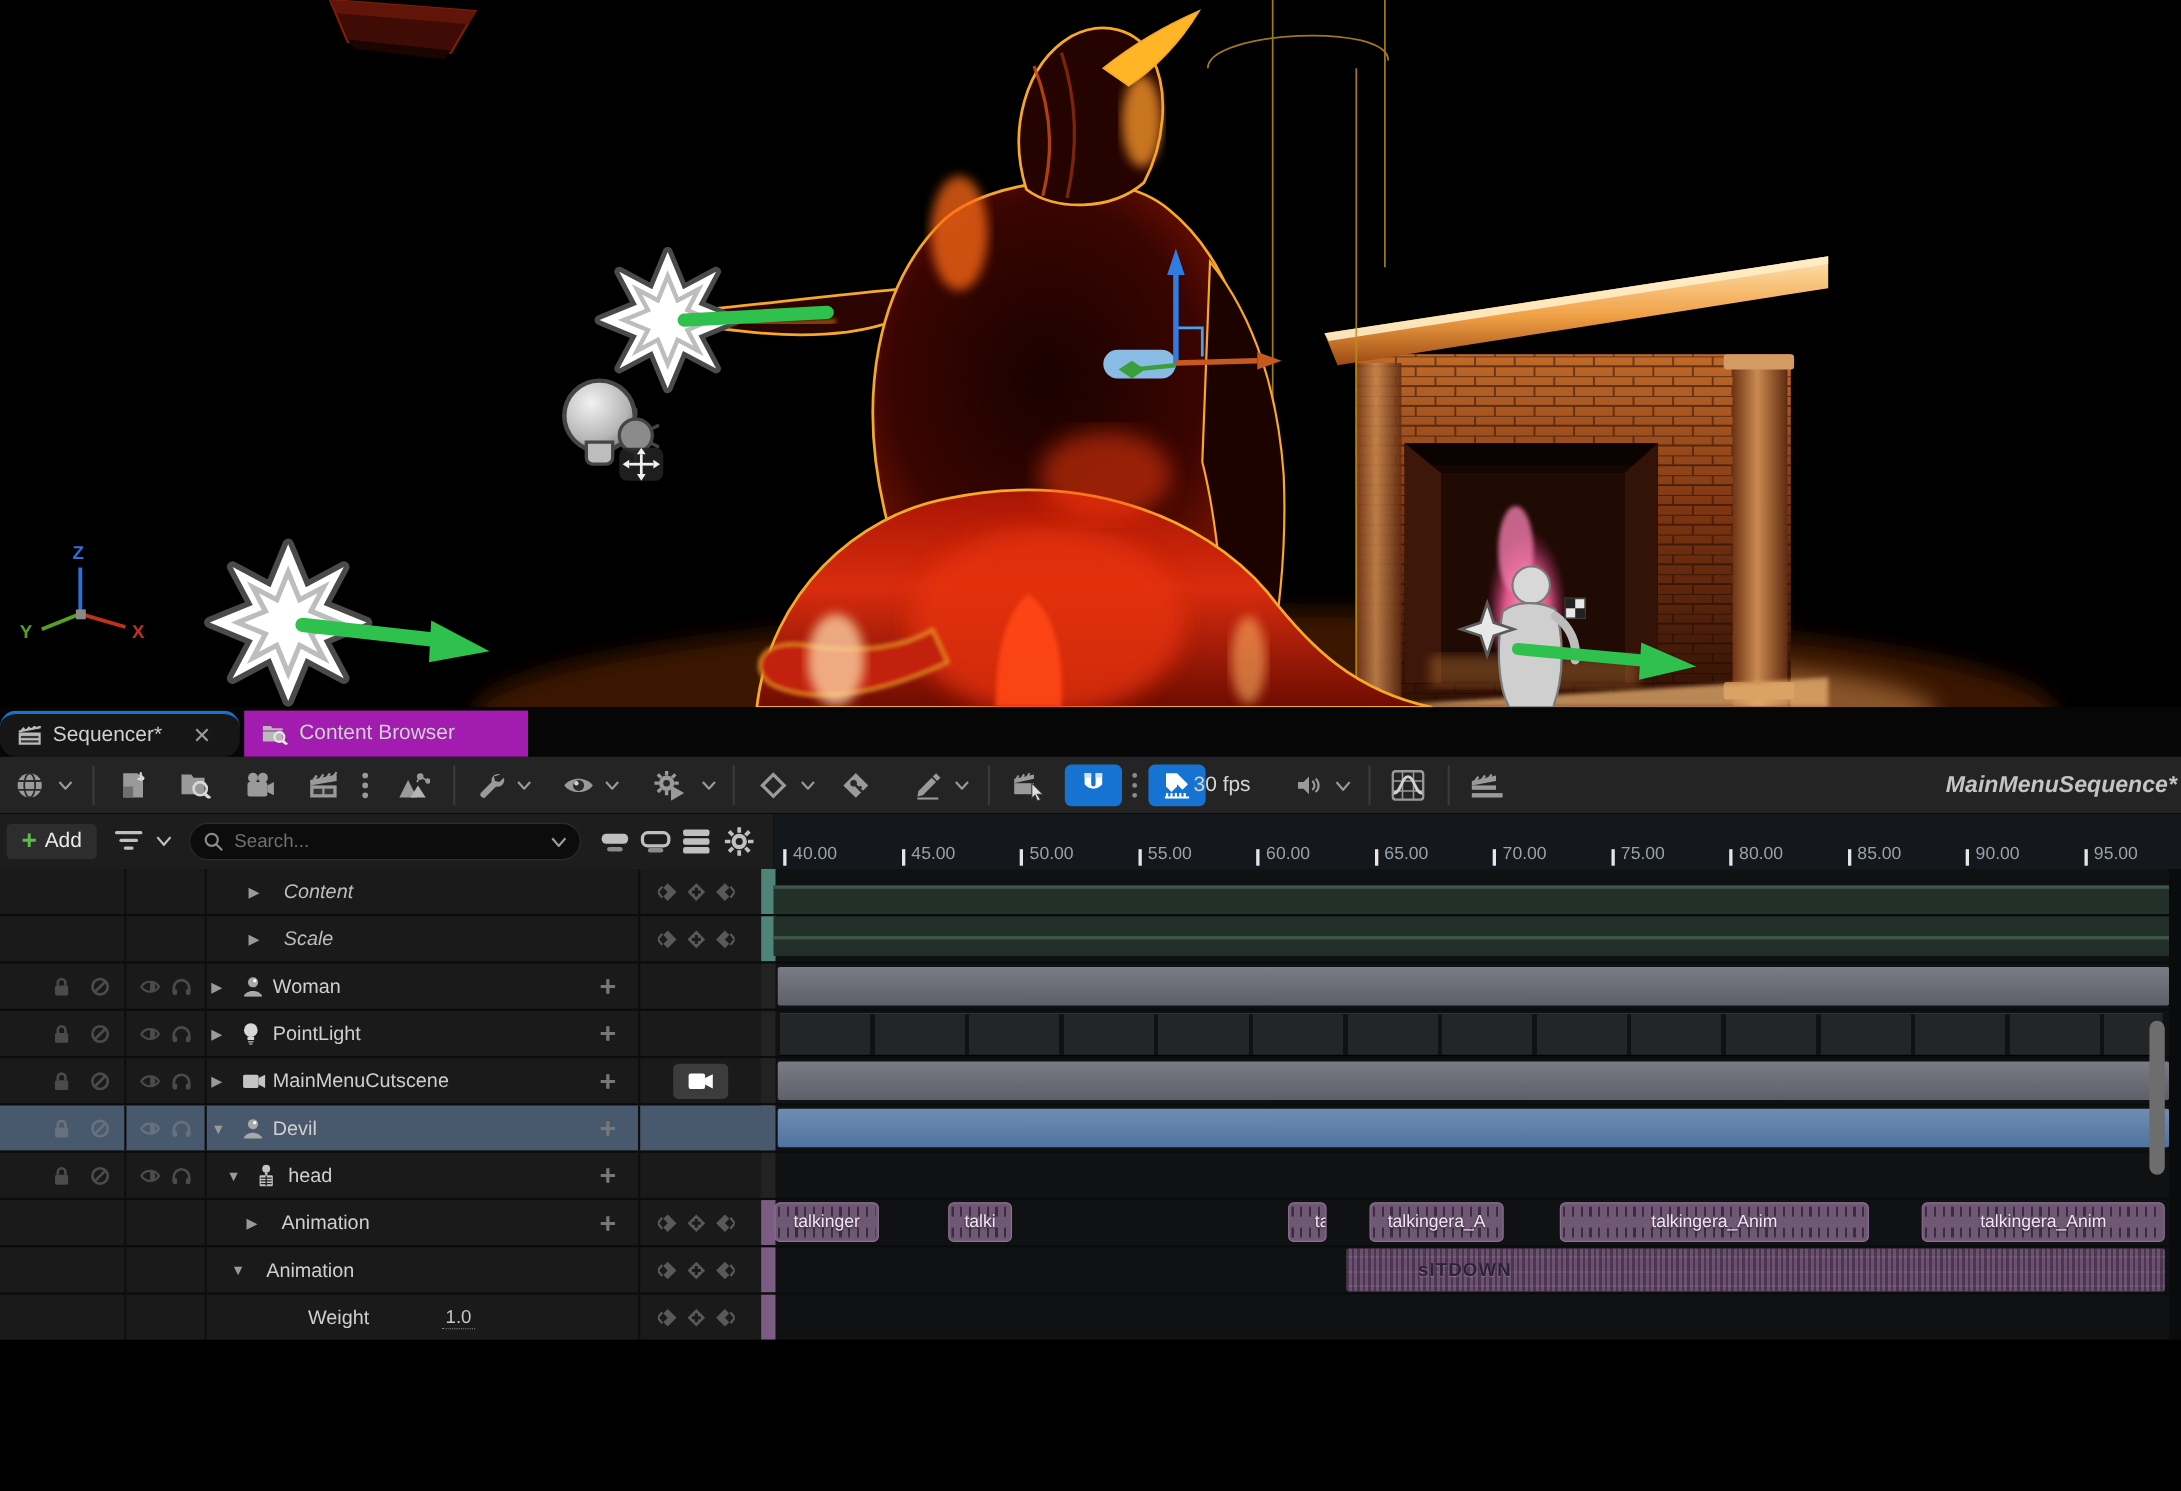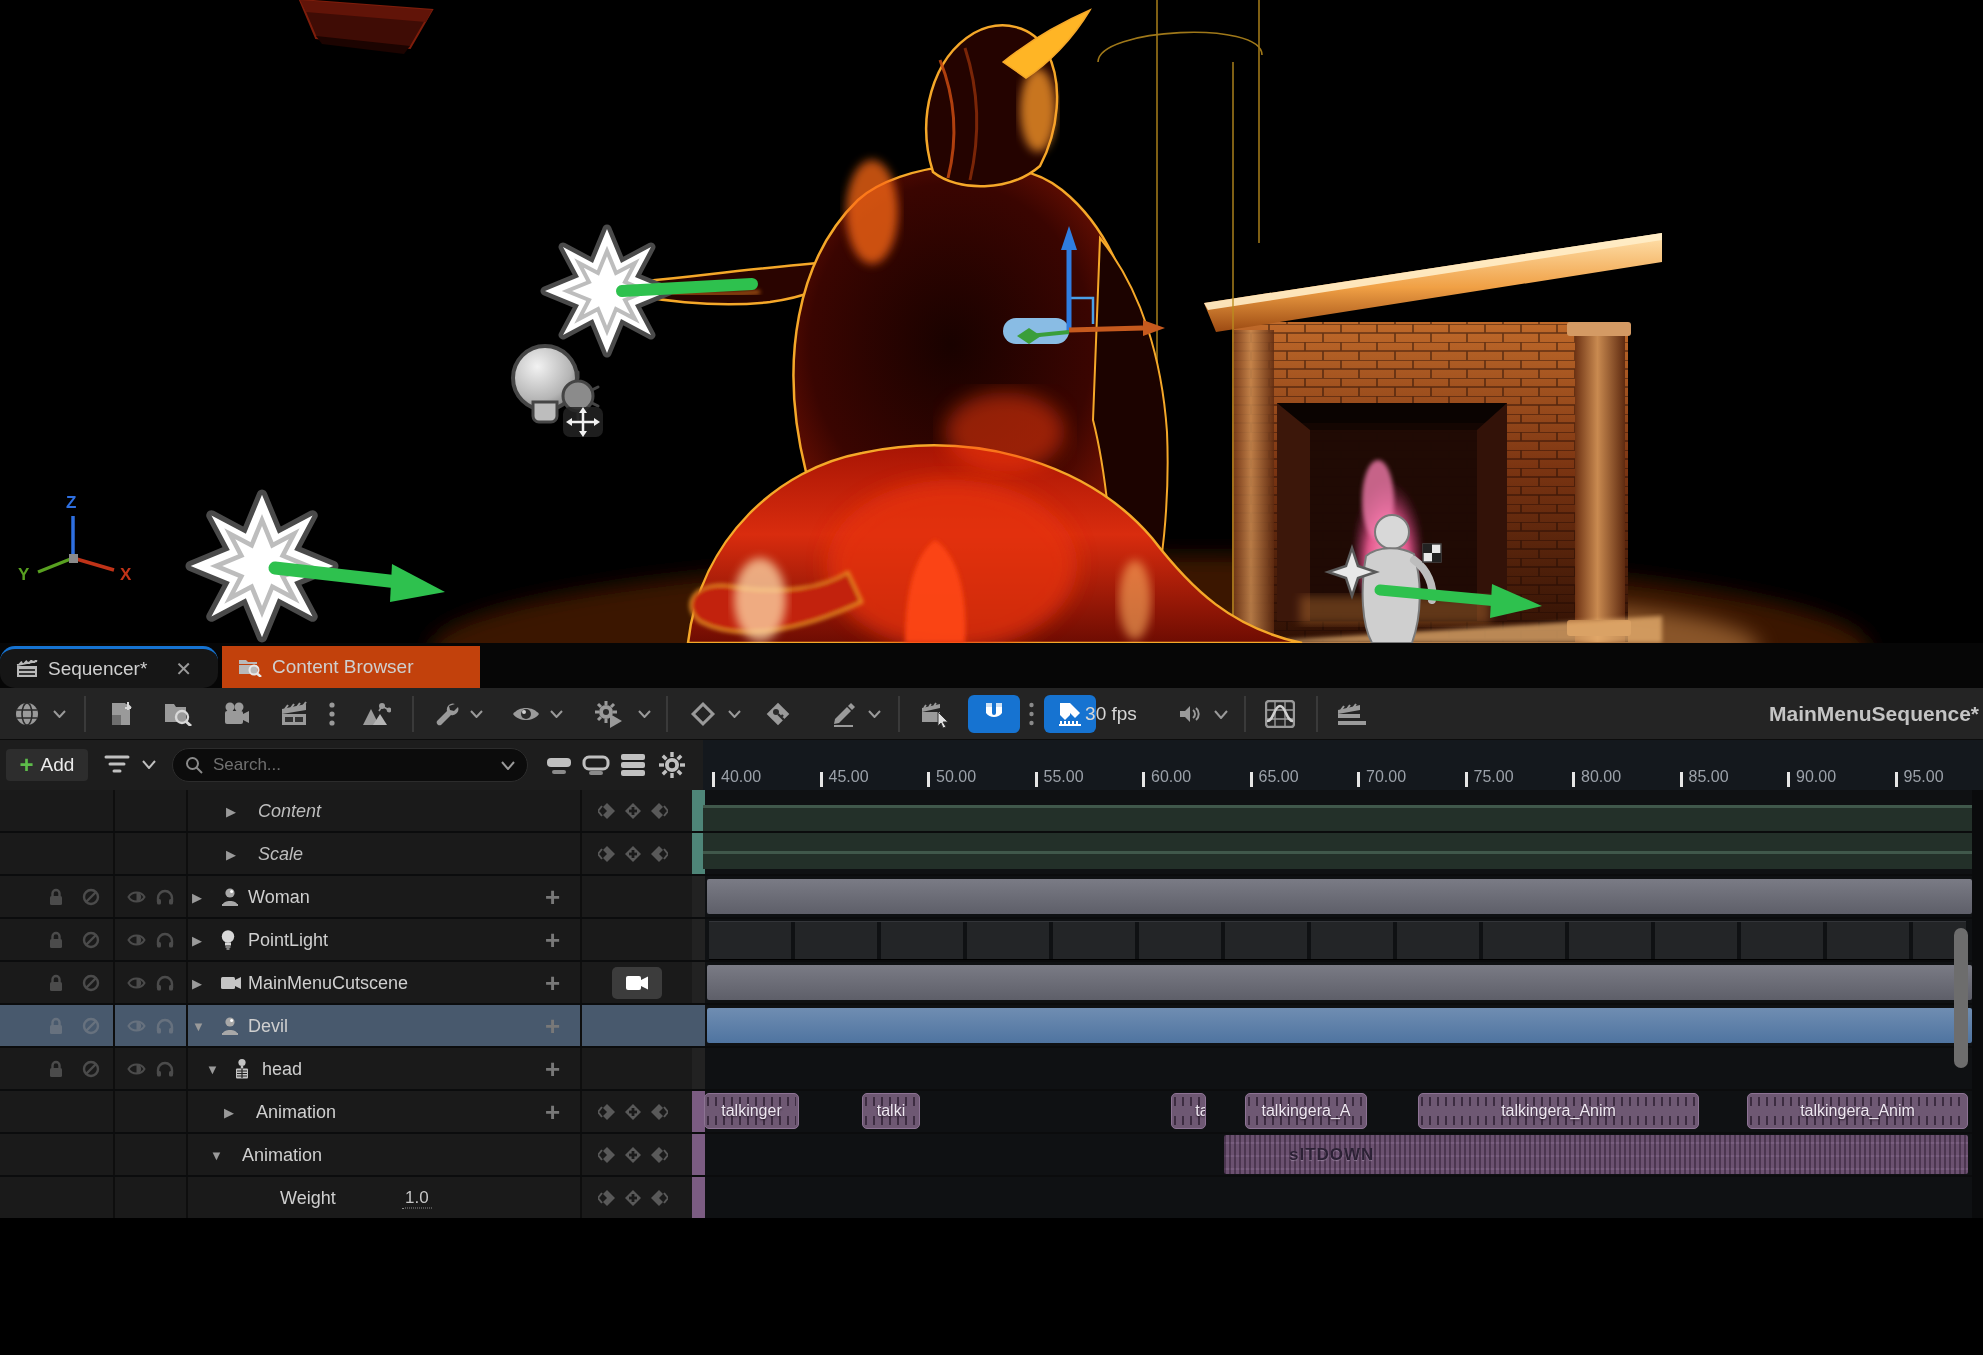--- a/index.html
+++ b/index.html
@@ -5,31 +5,31 @@
   html,body{margin:0;padding:0;background:#000;}
   #app{position:relative;width:1983px;height:1355px;background:#000;overflow:hidden;
        font-family:"Liberation Sans",sans-serif;color:#c8c8c8;-webkit-font-smoothing:antialiased;}
   .abs{position:absolute;}
   
   #viewport{left:0;top:0;width:1983px;height:643px;background:#000;}
   
   #tabbar{left:0;top:643px;width:1983px;height:45px;background:#060606;}
   .tab{position:absolute;top:3px;height:42px;display:flex;align-items:center;gap:10px;padding:0 16px;box-sizing:border-box;}
   .tab.active{background:#161616;border-top:3px solid var(--accent);border-radius:15px;}
-  .tab.inactive{background:#c2410c;}
+  .tab.inactive{background:#a21caf;}
   .tab .tlabel{font-size:19px;color:#cfcfcf;white-space:nowrap;}
   .tab .closex{color:#9a9a9a;font-size:20px;margin-left:18px;}
   
   #toolbar{left:0;top:688px;width:1983px;height:52px;background:#242424;border-bottom:1px solid #0c0c0c;box-sizing:border-box;}
   .tbi{position:absolute;top:0;height:52px;display:flex;align-items:center;justify-content:center;}
   .tbsep{position:absolute;top:8px;width:2px;height:36px;background:#3a3a3a;}
   .bluebtn{background:var(--accent);border-radius:6px;}
   #fps-label{font-size:19px;color:#d6d6d6;white-space:nowrap;}
   #seqname{position:absolute;right:4px;top:0;height:52px;display:flex;align-items:center;
-           font-size:21px;font-weight:bold;color:#c4c4c4;}
+           font-size:21px;font-weight:bold;color:#c4c4c4;font-style:italic;}
   
   #addrow{left:0;top:740px;width:703px;height:50px;background:#1d1d1d;}
   #addbtn{position:absolute;left:6px;top:9px;width:82px;height:32px;background:#2d2d2d;border-radius:4px;
           display:flex;align-items:center;justify-content:center;gap:7px;}
   #addbtn .plus{color:var(--addgreen);font-size:24px;font-weight:bold;line-height:1;}
   #addbtn .albl{color:#ececec;font-size:19px;}
   #searchbox{position:absolute;left:172px;top:8px;width:356px;height:34px;background:#0c0c0c;border:1px solid #2c2c2c;
              border-radius:17px;display:flex;align-items:center;box-sizing:border-box;padding:0 12px;gap:8px;}
   #searchbox input{flex:1;background:transparent;border:none;outline:none;color:#9a9a9a;font-size:17px;font-family:inherit;}
   #searchbox input::placeholder{color:#707070;}

